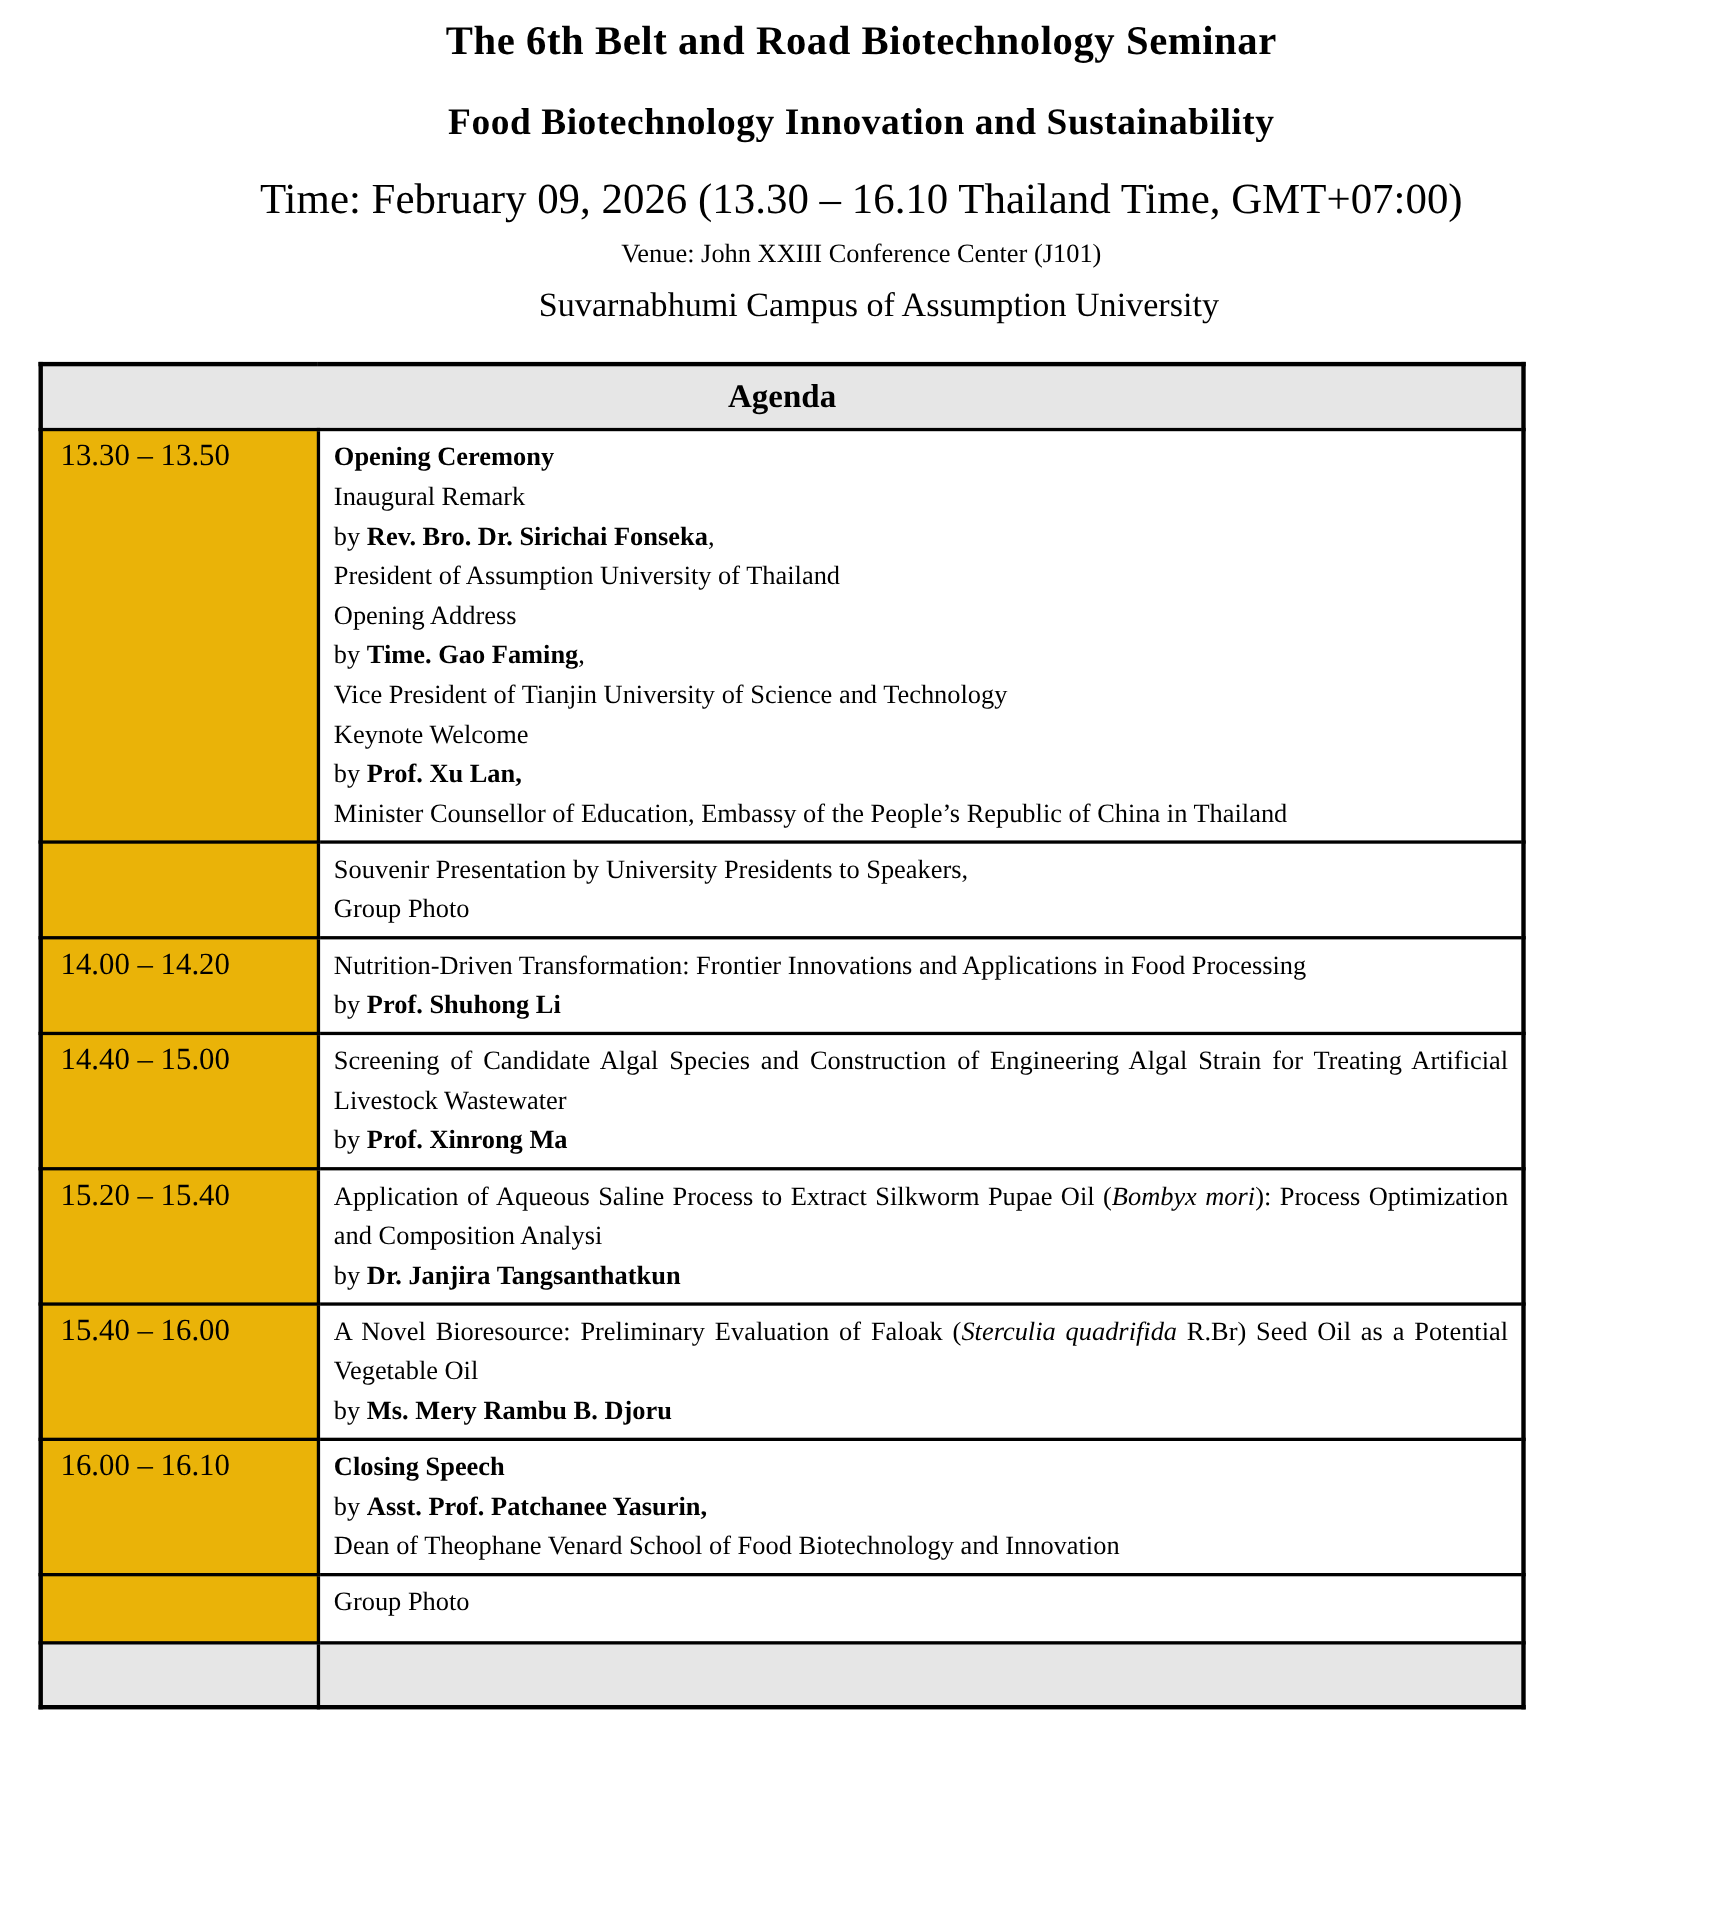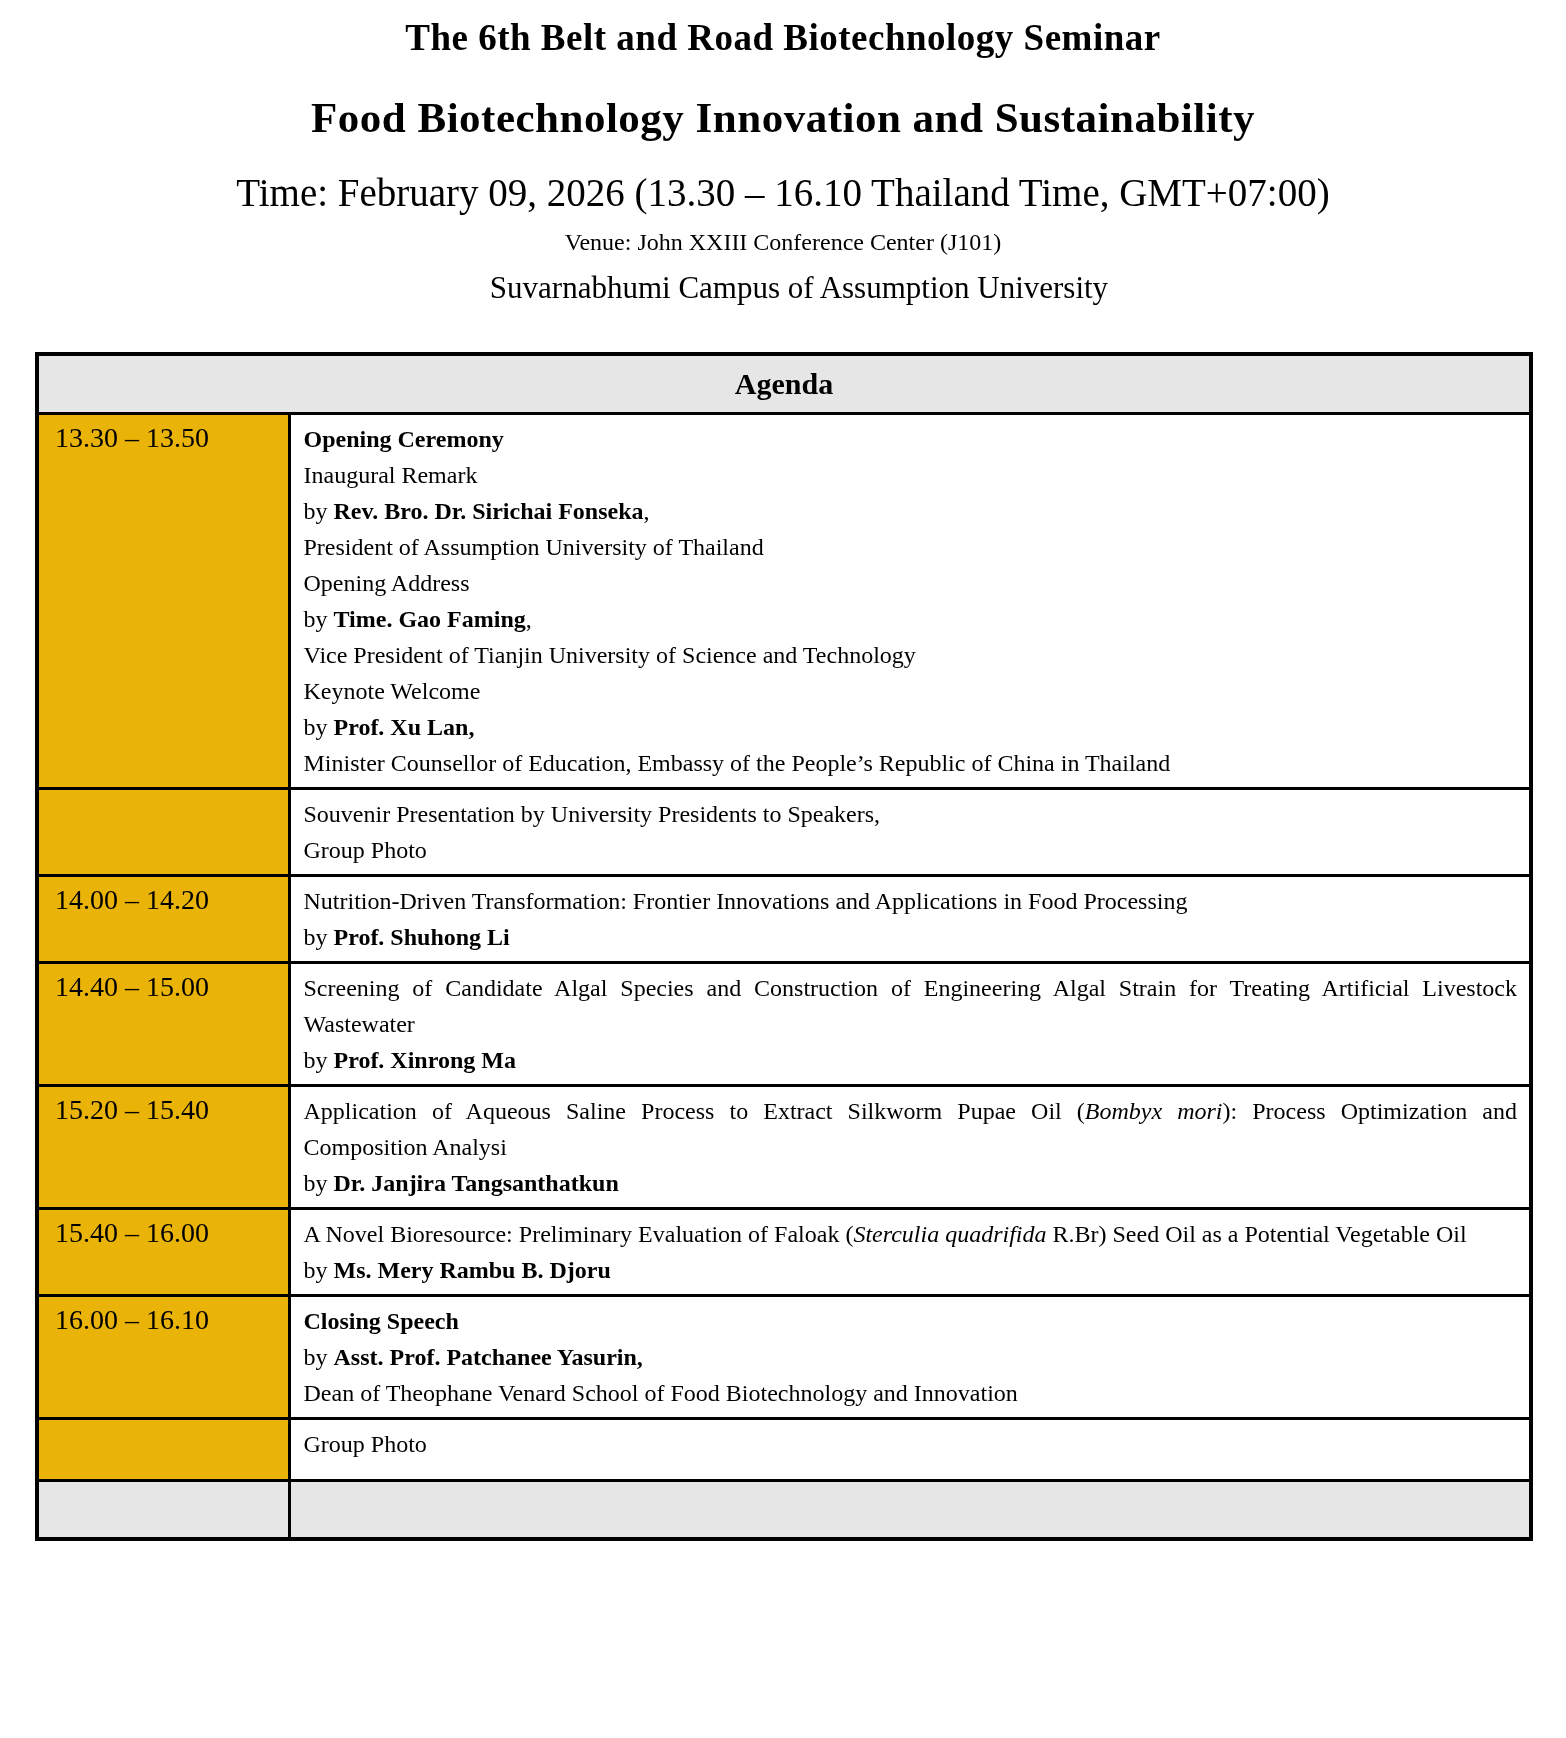--- a/index.html
+++ b/index.html
@@ -16,34 +16,34 @@
     overflow: hidden;
   }
   .doc-header { text-align: center; }
   .title-main {
     font-size: 37px;
     font-weight: bold;
     margin: 16px 0 0 0;
     letter-spacing: 0.5px;
   }
   .title-sub {
-    font-size: 43px;
+    font-size: 34px;
     font-weight: bold;
     margin: 34px 0 0 0;
     letter-spacing: 0.5px;
   }
   .meta-time   { font-size: 39px; margin: 28px 0 0 0; text-align: center; }
   .meta-venue  { font-size: 24px; margin: 14px 0 0 0; }
   .meta-campus { font-size: 31px; margin: 14px 0 0 0; padding-left: 32px; }
 
   table.agenda {
     border-collapse: collapse;
     table-layout: fixed;
-    width: 1498px;
-    margin: 46px 0 0 35px;
+    width: 1352px;
+    margin: 34px 0 0 35px;
   }
   table.agenda th,
   table.agenda td {
     border: 3px solid #000000;
   }
   table.agenda {
     border: 4px solid #000000;
   }
   th.agenda-header {
     background: #e6e6e6;

